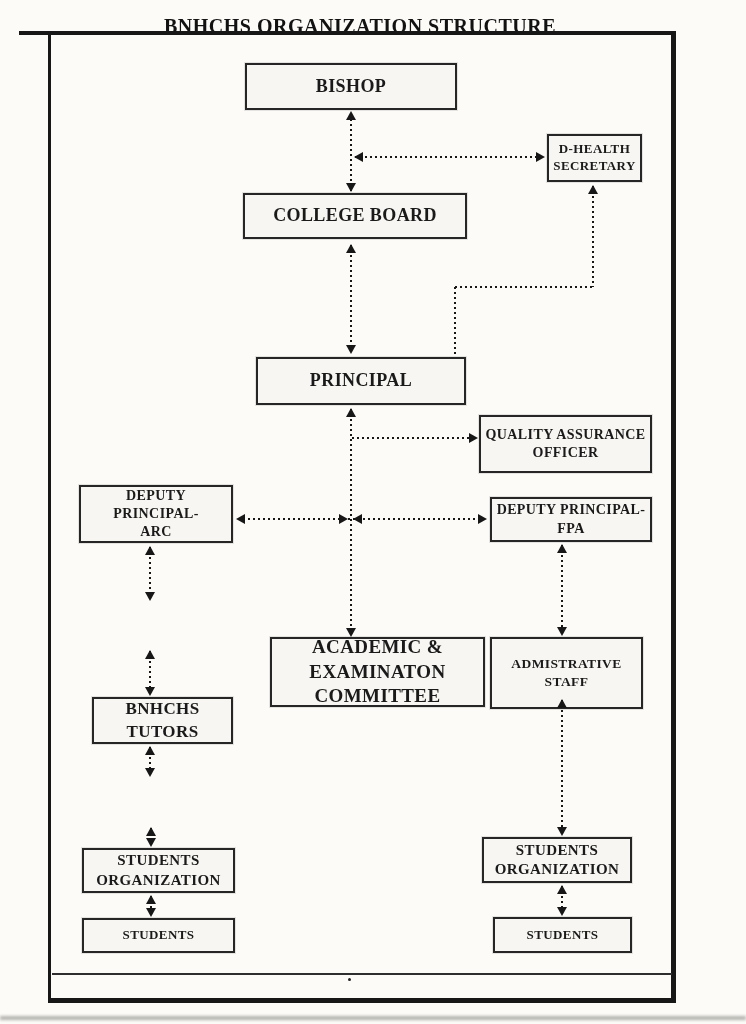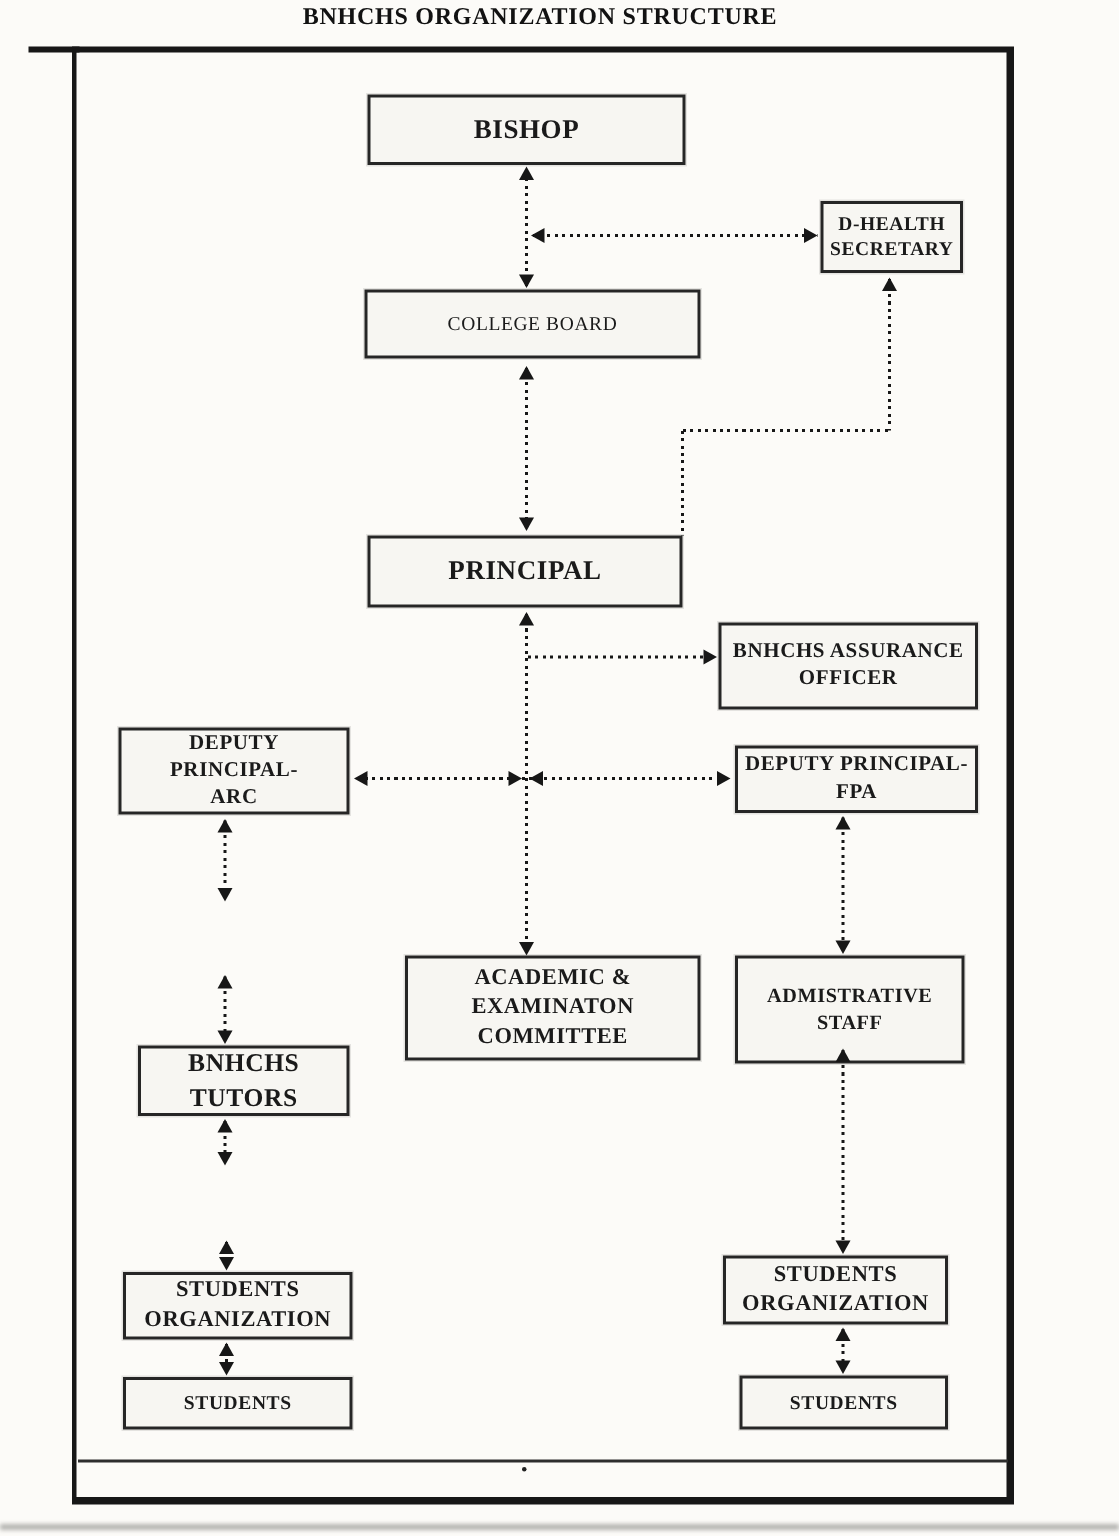--- a/index.html
+++ b/index.html
@@ -15,41 +15,41 @@
     border-style:solid; border-color:#171717;
     border-width:4px 5px 5px 3px;
     box-sizing:border-box;
   }
   #underline-tail{position:absolute; left:19px; top:31px; width:34px; height:4px; background:#171717;}
   #inner-bottom-line{position:absolute; left:52px; top:973px; width:620px; height:2px; background:#2e2e2e;}
   #bottom-scan-band{position:absolute; left:0; top:1016px; width:746px; height:4px; background:#9b9b98; filter:blur(1.5px); opacity:.75;}
   #stray-dot{position:absolute; left:348px; top:978px; width:3px; height:3px; background:#222; border-radius:50%;}
   
   #title{
-    position:absolute; left:28px; top:3px; width:664px;
-    text-align:center; font-size:16px; font-weight:bold; letter-spacing:.5px; color:#121212;
+    position:absolute; left:28px; top:15px; width:664px;
+    text-align:center; font-size:20px; font-weight:bold; letter-spacing:.5px; color:#121212;
   }
   
   .node{
     position:absolute; box-sizing:border-box;
     background:#f7f6f2; border:2px solid #262626;
     display:flex; align-items:center; justify-content:center;
     text-align:center; font-weight:bold; color:#1a1a1a;
     box-shadow:0 0 0 1px rgba(60,60,60,.12);
   }
   .node .lbl{white-space:pre-line; line-height:1.3; letter-spacing:.4px; padding:2px 4px;}
   #n-bishop        {left:245px; top:63px;  width:212px; height:47px; font-size:18px; letter-spacing:1px;}
   #n-dhealth       {left:547px; top:134px; width:95px;  height:48px; font-size:13px;}
-  #n-collegeboard  {left:243px; top:193px; width:224px; height:46px; font-size:13px; font-weight:normal;}
-  #n-principal     {left:245px; top:357px; width:210px; height:48px; font-size:18px; letter-spacing:1px;}
+  #n-collegeboard  {left:243px; top:193px; width:224px; height:46px; font-size:18px; font-weight:bold;}
+  #n-principal     {left:256px; top:357px; width:210px; height:48px; font-size:18px; letter-spacing:1px;}
   #n-qaofficer     {left:479px; top:415px; width:173px; height:58px; font-size:14px;}
   #n-dparc         {left:79px;  top:485px; width:154px; height:58px; font-size:14px;}
   #n-dpfpa         {left:490px; top:497px; width:162px; height:45px; font-size:14px;}
   #n-heads         {left:67px;  top:602px; width:190px; height:46px; font-size:13.5px;}
-  #n-academic      {left:270px; top:637px; width:197px; height:70px; font-size:15px;}
+  #n-academic      {left:270px; top:637px; width:215px; height:70px; font-size:19px;}
   #n-adminstaff    {left:490px; top:637px; width:153px; height:72px; font-size:13.5px;}
   #n-classtutors   {left:92px;  top:697px; width:141px; height:47px; font-size:17px; letter-spacing:1px;}
   #n-tutors        {left:92px;  top:778px; width:118px; height:47px; font-size:14px;}
   #n-studorg-l     {left:82px;  top:848px; width:153px; height:45px; font-size:15px;}
   #n-students-l    {left:82px;  top:918px; width:153px; height:35px; font-size:13px;}
   #n-studorg-r     {left:482px; top:837px; width:150px; height:46px; font-size:15px;}
   #n-students-r    {left:493px; top:917px; width:139px; height:36px; font-size:13px;}
   
   .vdots{position:absolute; width:2px;
     background-image:repeating-linear-gradient(to bottom,#171717 0,#171717 2px,transparent 2px,transparent 5px);}
@@ -77,21 +77,21 @@
   <div class="node" id="n-bishop">
     <span class="lbl">BISHOP</span>
   </div>
   <div class="node" id="n-collegeboard">
     <span class="lbl">COLLEGE BOARD</span>
   </div>
   <div class="node" id="n-principal">
     <span class="lbl">PRINCIPAL</span>
   </div>
   <div class="node" id="n-qaofficer">
-    <span class="lbl">BNHCHS ASSURANCE
+    <span class="lbl">QUALITY ASSURANCE
 OFFICER</span>
   </div>
   <div class="node" id="n-dparc">
     <span class="lbl">DEPUTY PRINCIPAL-
 ARC</span>
   </div>
   <div class="node" id="n-dpfpa">
     <span class="lbl">DEPUTY PRINCIPAL-
 FPA</span>
   </div>

